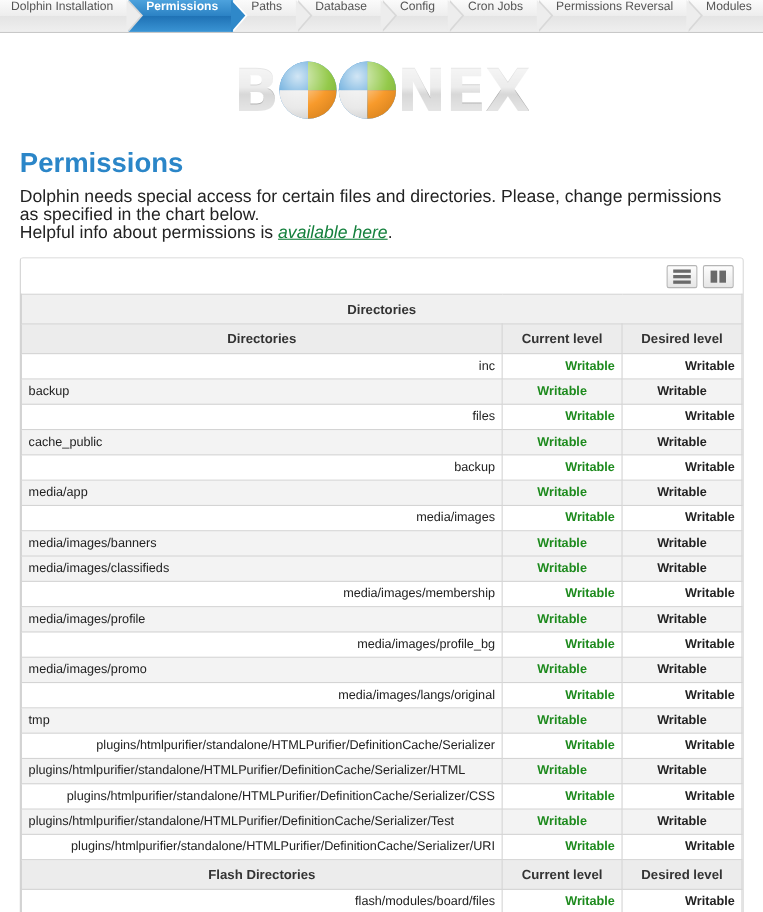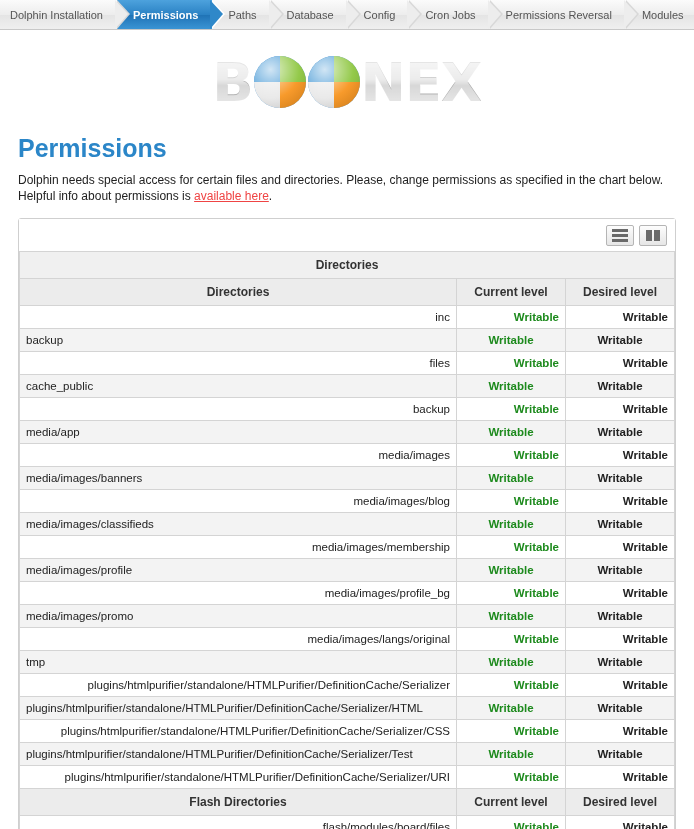--- a/index.html
+++ b/index.html
@@ -20,21 +20,20 @@
     height: 29px;
     background: linear-gradient(to bottom, #fbfbfb 0%, #ededed 50%, #e4e4e4 51%, #efefef 100%);
     border-bottom: 1px solid #c8c8c8;
     display: flex;
     align-items: stretch;
     font-size: 11px;
     overflow: hidden;
   }
   .step {
     display: flex;
-    align-items: center;
     padding: 0 14px 0 16px;
     color: #555;
     position: relative;
     white-space: nowrap;
     background: transparent;
   }
   .step .arrow-out {
     position: absolute;
     right: -13px;
     top: 0;
@@ -112,26 +111,26 @@
 
   
   .content { padding: 0 18px; }
   h1.page-title {
     color: #2b86c8;
     font-size: 25px;
     margin: 0 0 9px 0;
     font-weight: bold;
   }
   .intro {
-    font-size: 12px;
+    font-size: 16px;
     color: #222;
     line-height: 16px;
     margin-bottom: 14px;
   }
-  .intro a { color: #ef4444; }
+  .intro a { color: #15803d; font-style: italic; }
 
   .panel {
     border: 1px solid #cfcfcf;
     border-radius: 3px;
     background: #fff;
     padding: 0;
   }
   .panel-toolbar {
     height: 32px;
     display: flex;
@@ -318,25 +317,20 @@
           <tr class="odd">
             <td class="dir">media/images</td>
             <td class="cur">Writable</td>
             <td class="des">Writable</td>
           </tr>
           <tr class="even">
             <td class="dir">media/images/banners</td>
             <td class="cur">Writable</td>
             <td class="des">Writable</td>
           </tr>
-          <tr class="odd">
-            <td class="dir">media/images/blog</td>
-            <td class="cur">Writable</td>
-            <td class="des">Writable</td>
-          </tr>
           <tr class="even">
             <td class="dir">media/images/classifieds</td>
             <td class="cur">Writable</td>
             <td class="des">Writable</td>
           </tr>
           <tr class="odd">
             <td class="dir">media/images/membership</td>
             <td class="cur">Writable</td>
             <td class="des">Writable</td>
           </tr>

